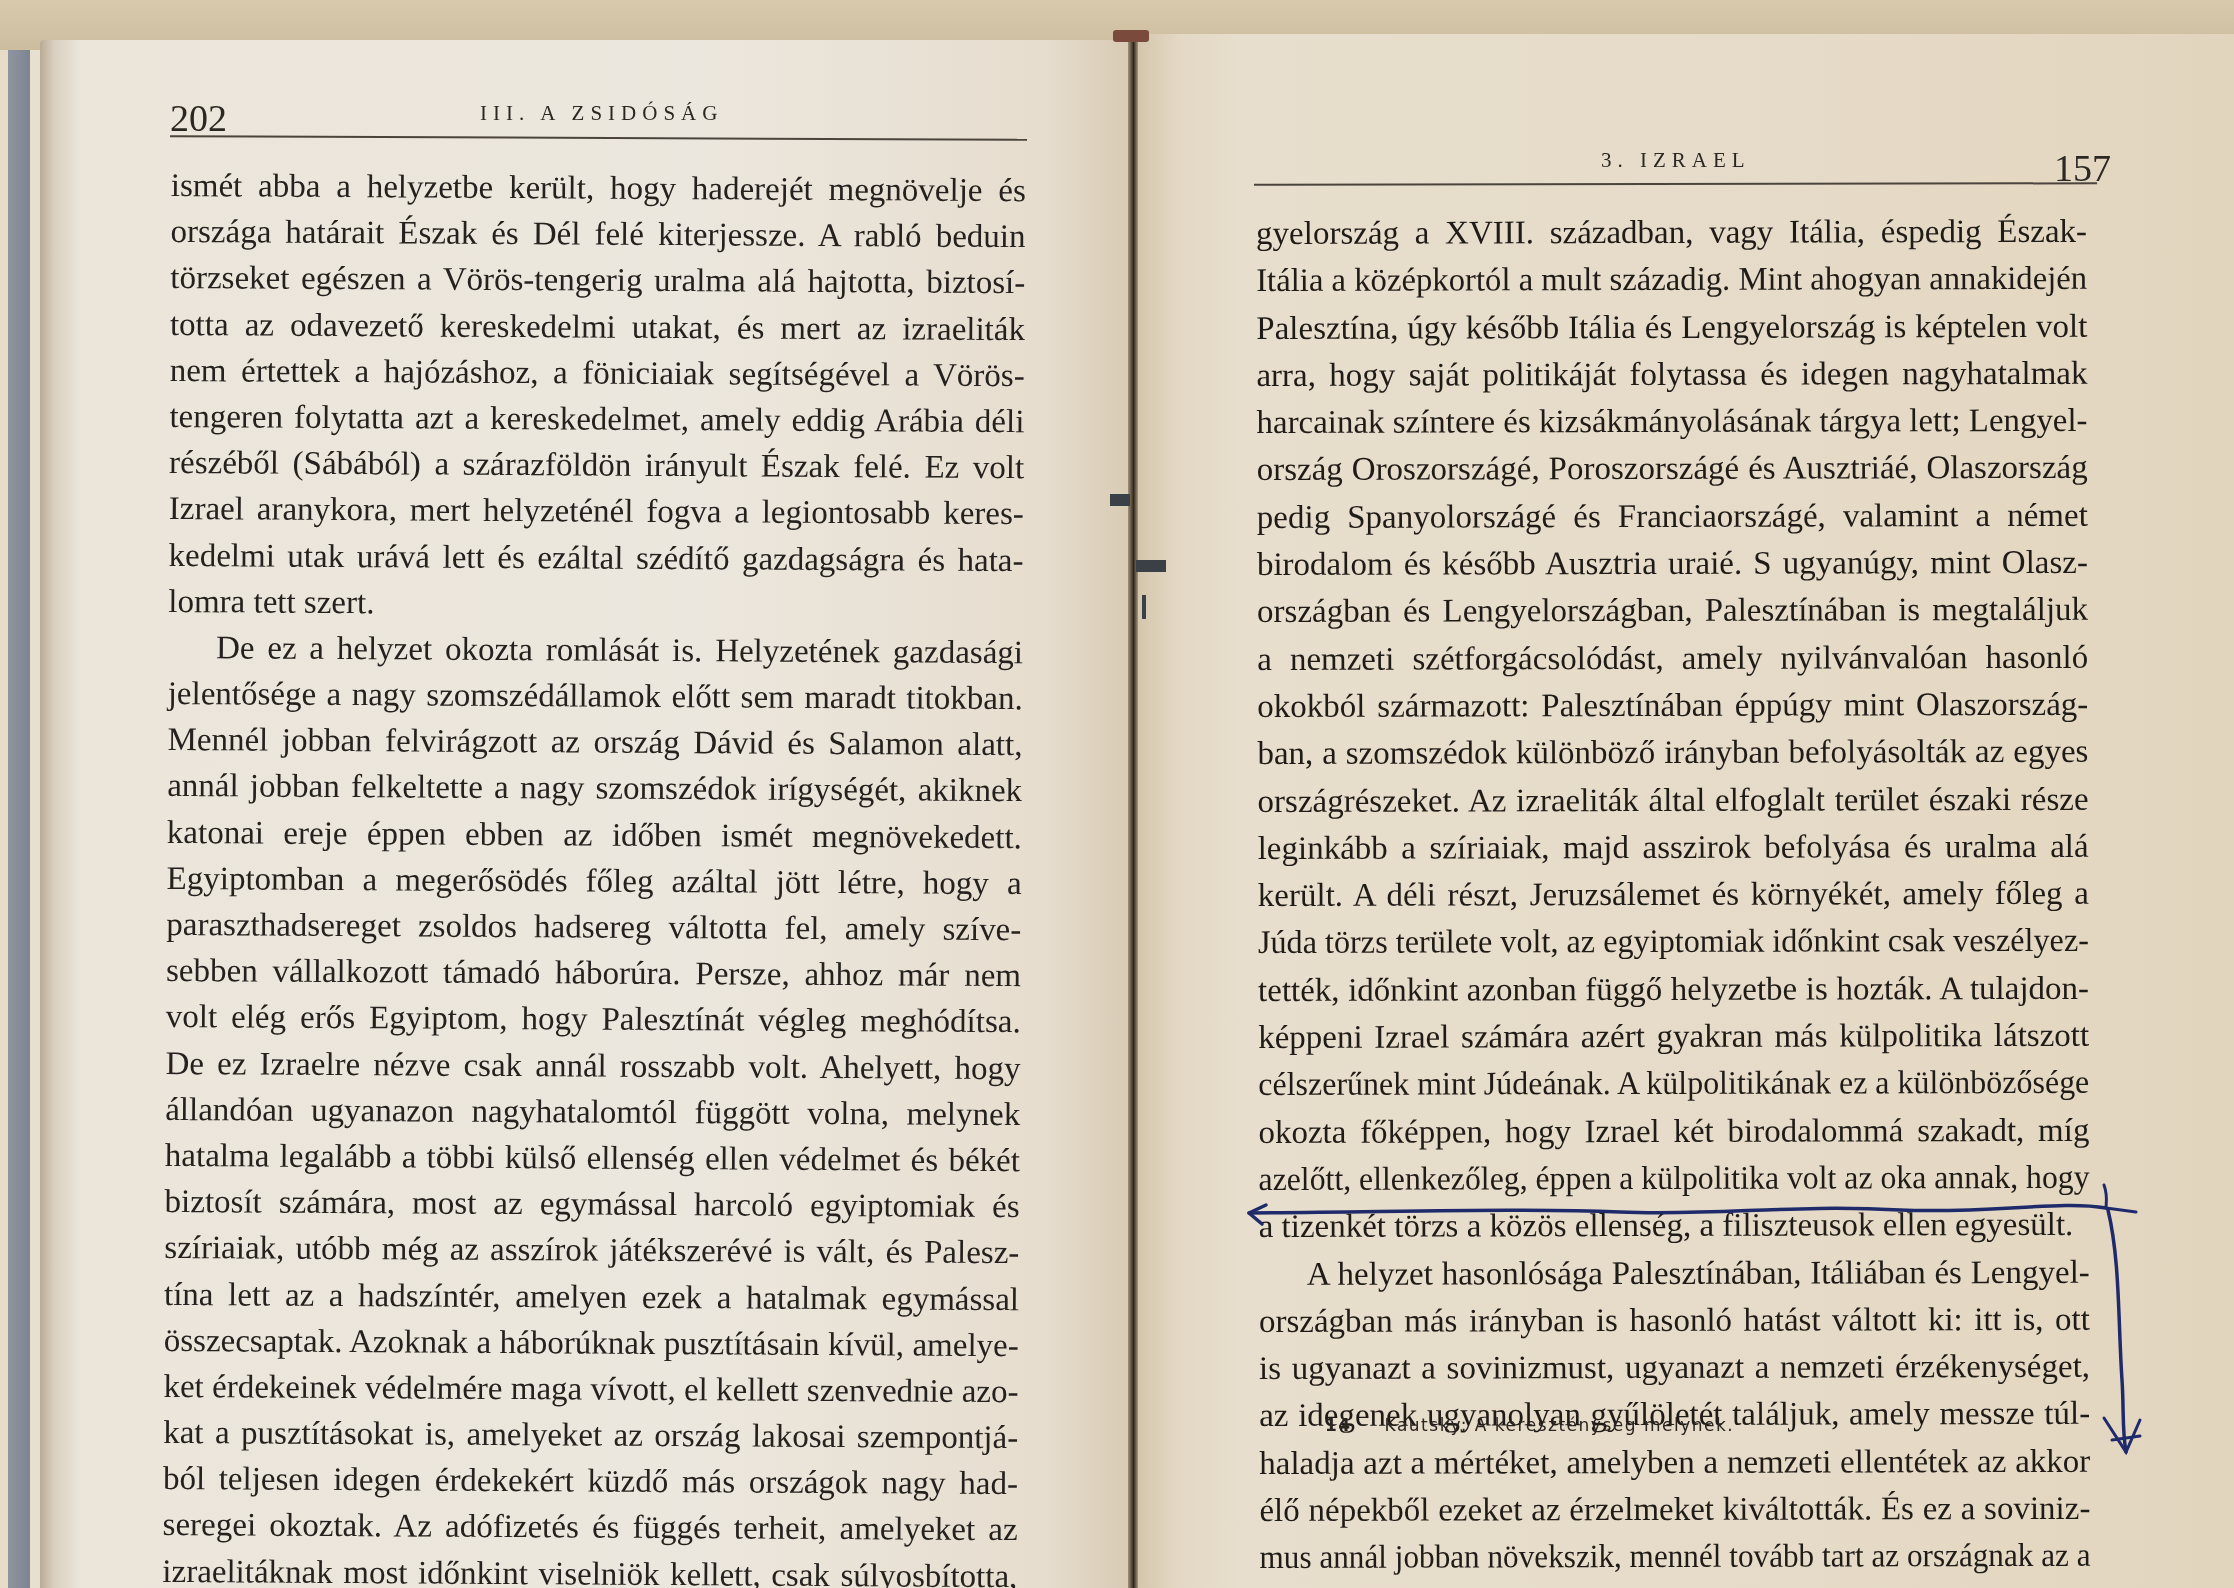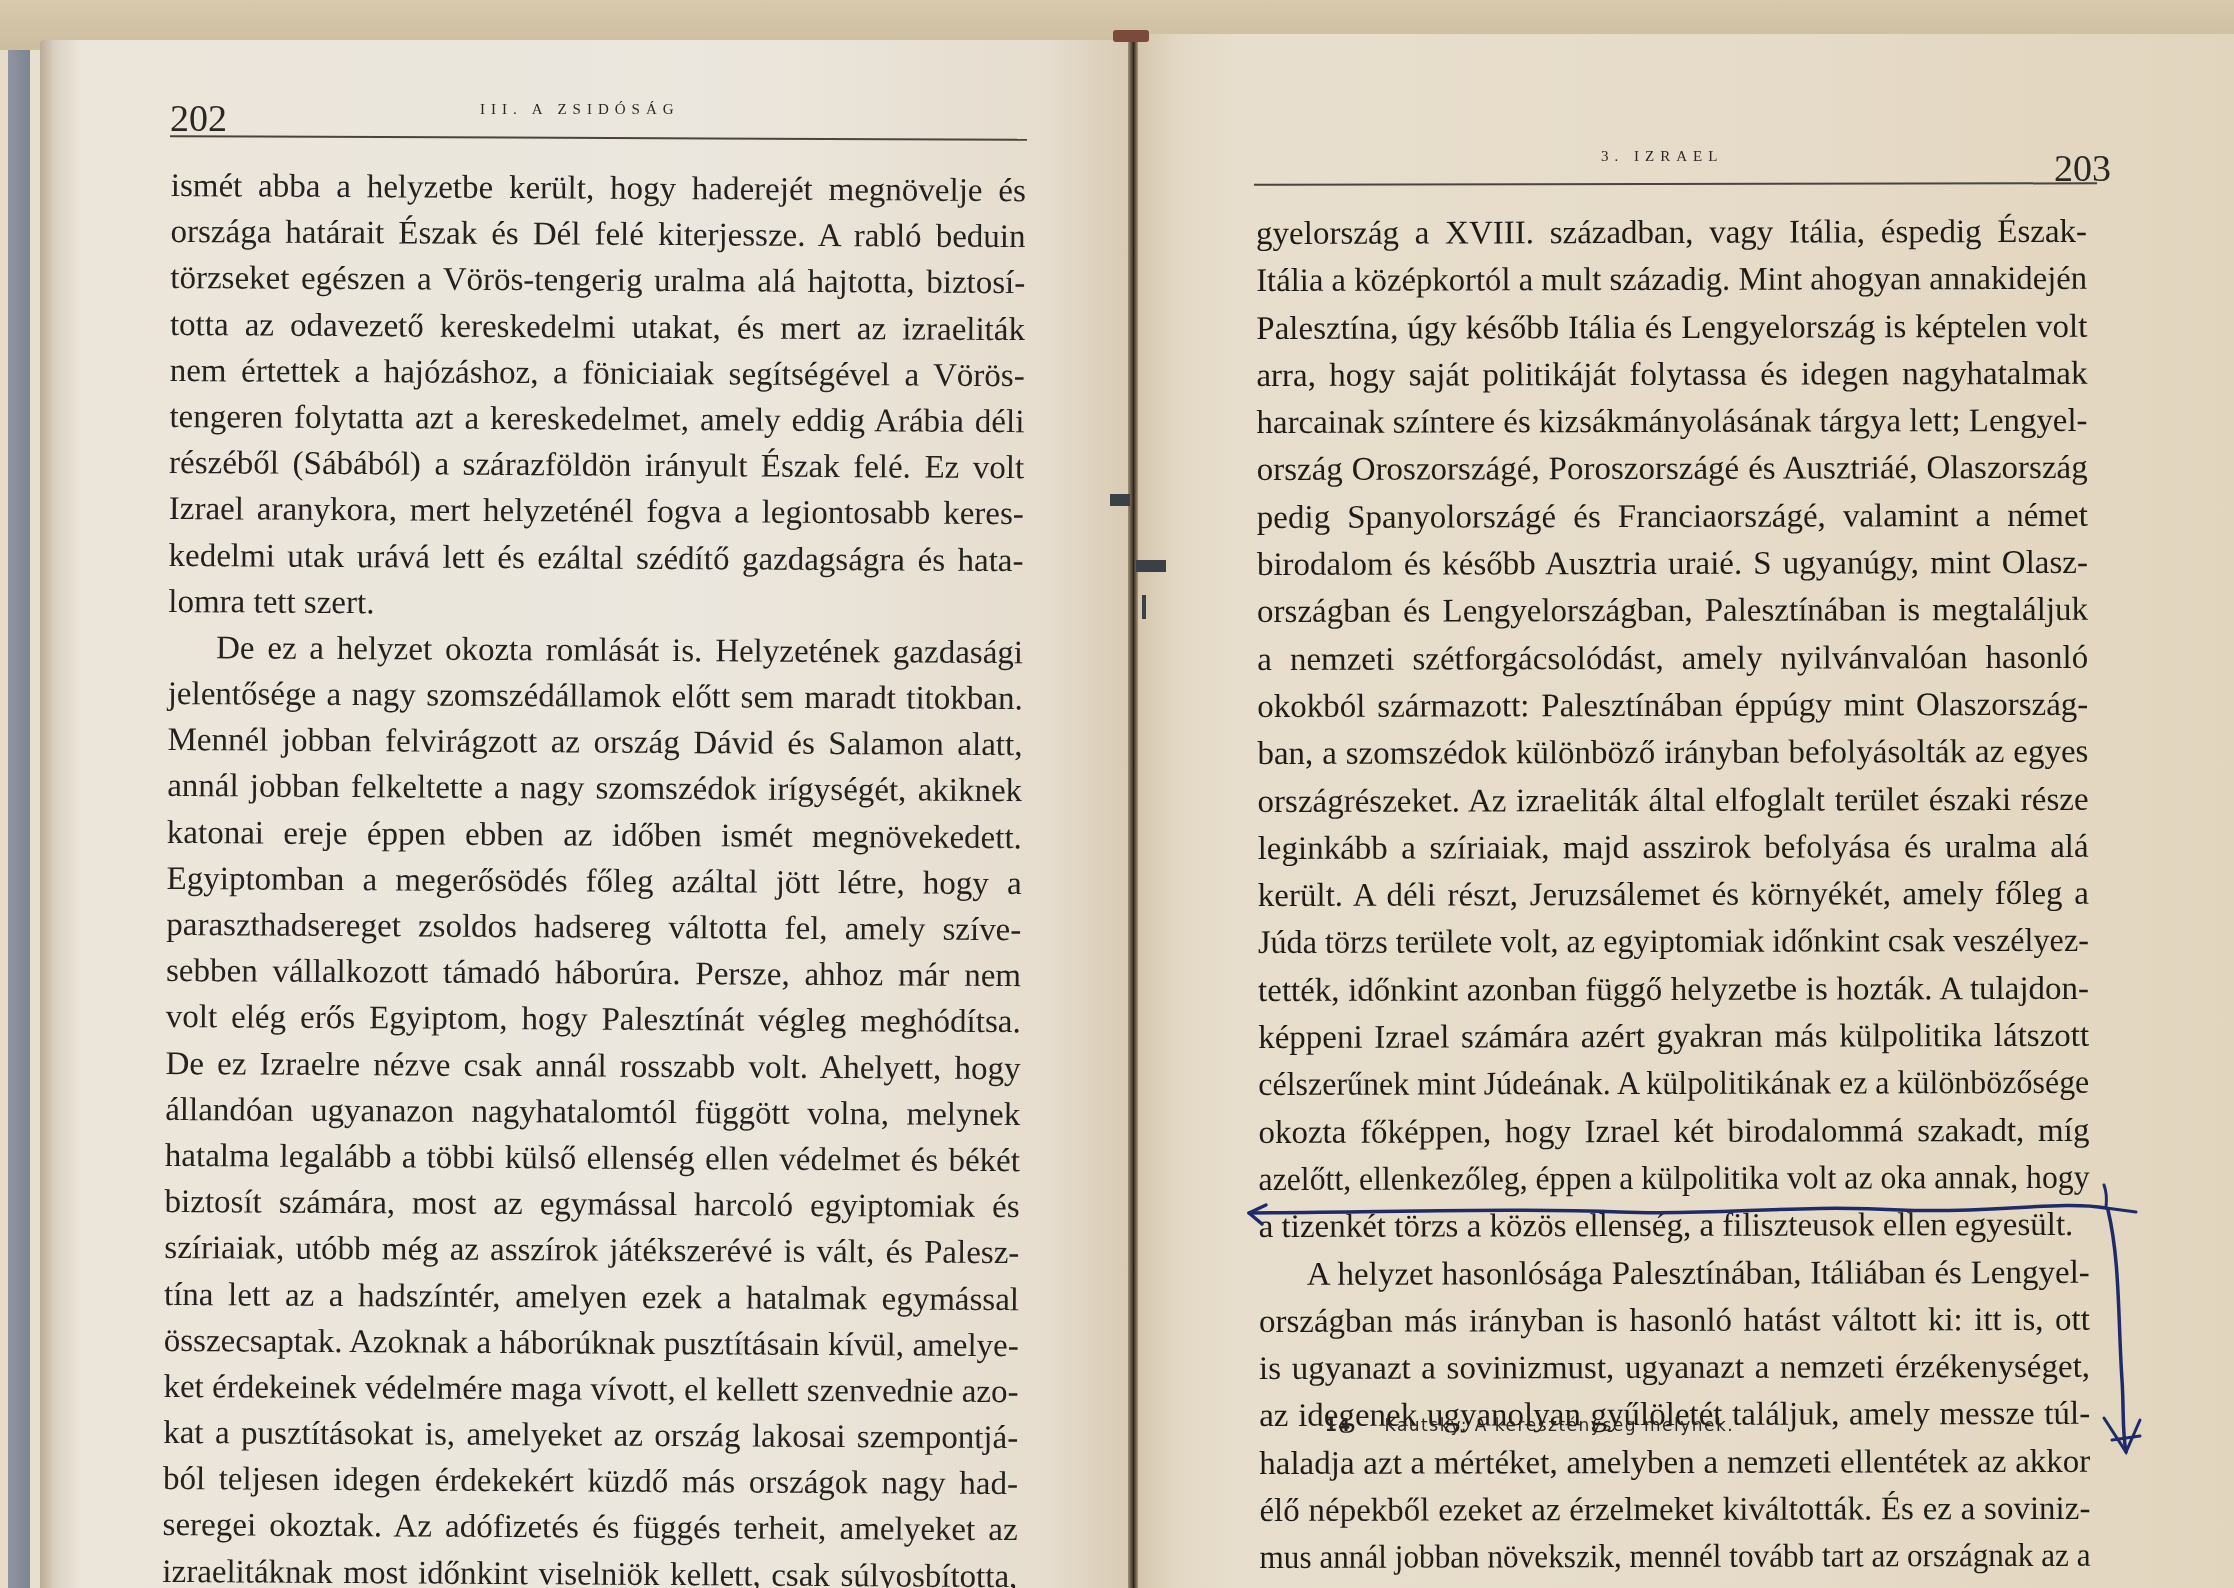--- a/index.html
+++ b/index.html
@@ -39,21 +39,21 @@
   }
   .tape { position:absolute; background:#3b3f46; }
   .tape.t1 { left:1110px; top:494px; width:20px; height:12px; }
   .tape.t2 { left:1136px; top:560px; width:30px; height:12px; }
   .tape.t3 { left:1142px; top:595px; width:4px; height:24px; }
 
   .running-head {
     position:absolute; font-size:27px; color:#2b2723; letter-spacing:0;
   }
   .page-num { font-size:38px; }
-  .running-title { font-size:15px; letter-spacing:6px; }
+  .running-title { font-size:21px; letter-spacing:6px; }
   .rule { position:absolute; height:2px; background:#4a443c; }
 
   .text-block { position:absolute; }
   .line {
     display:block; white-space:nowrap; font-size:33px; color:#24211e;
     text-align:justify; text-align-last:justify; height:46.2px; line-height:46.2px;
     transform-origin:left center;
   }
   .line.last { text-align-last:left; }
   .line.indent { padding-left:48px; }
@@ -114,21 +114,21 @@
     <span class="line">tína lett az a hadszíntér, amelyen ezek a hatalmak egymással</span>
     <span class="line">összecsaptak. Azoknak a háborúknak pusztításain kívül, amelye-</span>
     <span class="line">ket érdekeinek védelmére maga vívott, el kellett szenvednie azo-</span>
     <span class="line">kat a pusztításokat is, amelyeket az ország lakosai szempontjá-</span>
     <span class="line">ból teljesen idegen érdekekért küzdő más országok nagy had-</span>
     <span class="line">seregei okoztak. Az adófizetés és függés terheit, amelyeket az</span>
     <span class="line">izraelitáknak most időnkint viselniök kellett, csak súlyosbította,</span>
   </div>
 
 <div class="running-head running-title" style="left:1601px; top:148px;">3. IZRAEL</div>
-<div class="running-head page-num" style="left:2054px; top:146px;">203</div>
+<div class="running-head page-num" style="left:2054px; top:146px;">157</div>
 <div class="rule" style="left:1254px; top:183px; width:843px; transform:rotate(-0.1deg);"></div>
 
 <div class="text-block right-block" id="right-block" style="left:1256px; top:210px; width:831px; transform:rotate(-0.15deg); transform-origin:left top;">
     <span class="line">gyelország a XVIII. században, vagy Itália, éspedig Észak-</span>
     <span class="line" style="width: 838.469px; transform: scaleX(0.991092);">Itália a középkortól a mult századig. Mint ahogyan annakidején</span>
     <span class="line">Palesztína, úgy később Itália és Lengyelország is képtelen volt</span>
     <span class="line">arra, hogy saját politikáját folytassa és idegen nagyhatalmak</span>
     <span class="line" style="width: 833.203px; transform: scaleX(0.997356);">harcainak színtere és kizsákmányolásának tárgya lett; Lengyel-</span>
     <span class="line">ország Oroszországé, Poroszországé és Ausztriáé, Olaszország</span>
     <span class="line">pedig Spanyolországé és Franciaországé, valamint a német</span>

